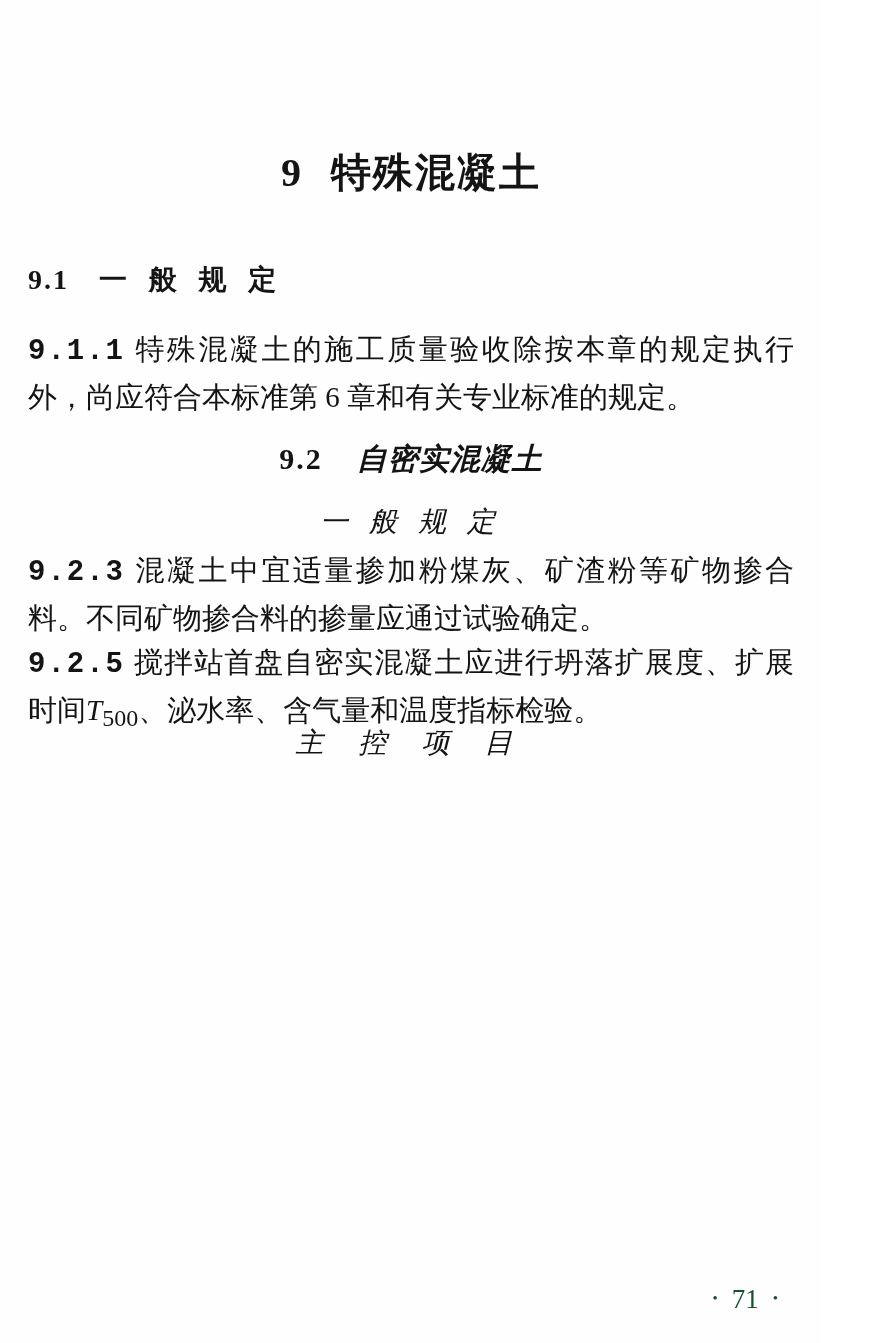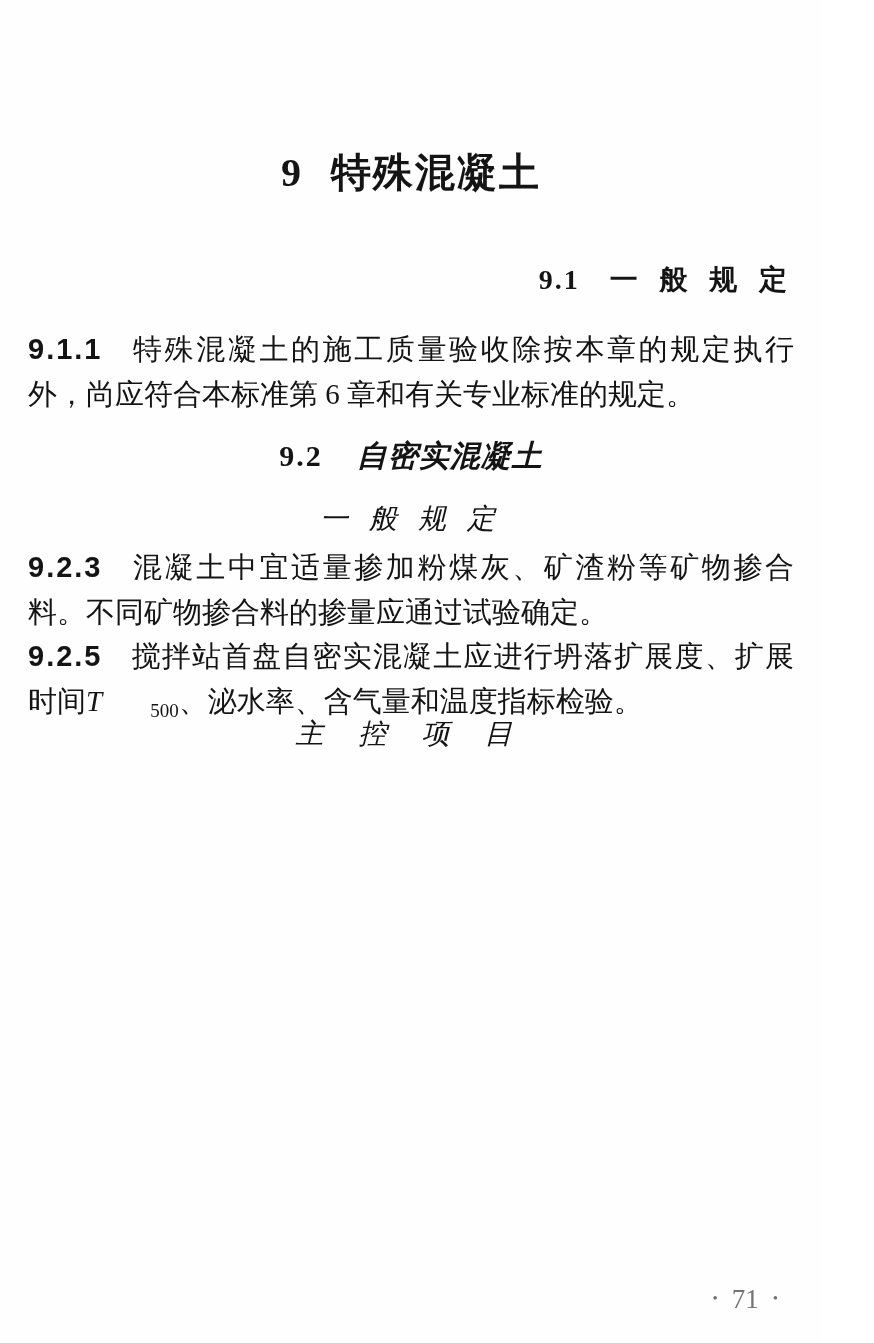--- a/index.html
+++ b/index.html
@@ -34,21 +34,21 @@
     margin-right: 30px;
   }
   .chapter-title {
     font-family: "Liberation Sans", sans-serif;
     letter-spacing: 2px;
   }
 
   
   .section-heading {
     margin: 65px 0 0 0;
-    text-align: right;
+    text-align: left;
     font-size: 28px;
     line-height: 36px;
     font-weight: 700;
   }
   .section-heading .sec-num {
     font-family: "Liberation Serif", serif;
     letter-spacing: 2px;
     margin-right: 30px;
   }
   .section-heading .sec-title {
@@ -98,44 +98,43 @@
     line-height: 44.5px;
     text-align: justify;
     font-family: "Liberation Serif", serif;
   }
   .clause.first-after-heading {
     margin-top: 29px;
   }
   .clause-num {
     font-weight: 700;
     letter-spacing: 2px;
-    margin-right: 28px;
-    font-family: Liberation Sans, sans-serif;
+    margin-right: 8px;
+    font-family: Liberation Mono, monospace;
   }
   .var-t {
     font-style: italic;
     font-family: "Liberation Serif", serif;
   }
   .clause sub {
-    font-size: 19px;
+    font-size: 24px;
     line-height: 0;
     vertical-align: -6px;
     font-style: normal;
-    margin-left: 48px;
   }
 
   
   .page-number {
     position: absolute;
     top: 1283px;
     right: 44px;
     font-size: 27px;
     line-height: 30px;
     font-family: "Liberation Serif", serif;
-    color: #737373;
+    color: #14532d;
     white-space: nowrap;
   }
   .page-number .dot {
     font-size: 15px;
     vertical-align: 5px;
   }
   .page-number .dot.left { margin-right: 14px; }
   .page-number .dot.right { margin-left: 14px; }
 </style>
 </head>

